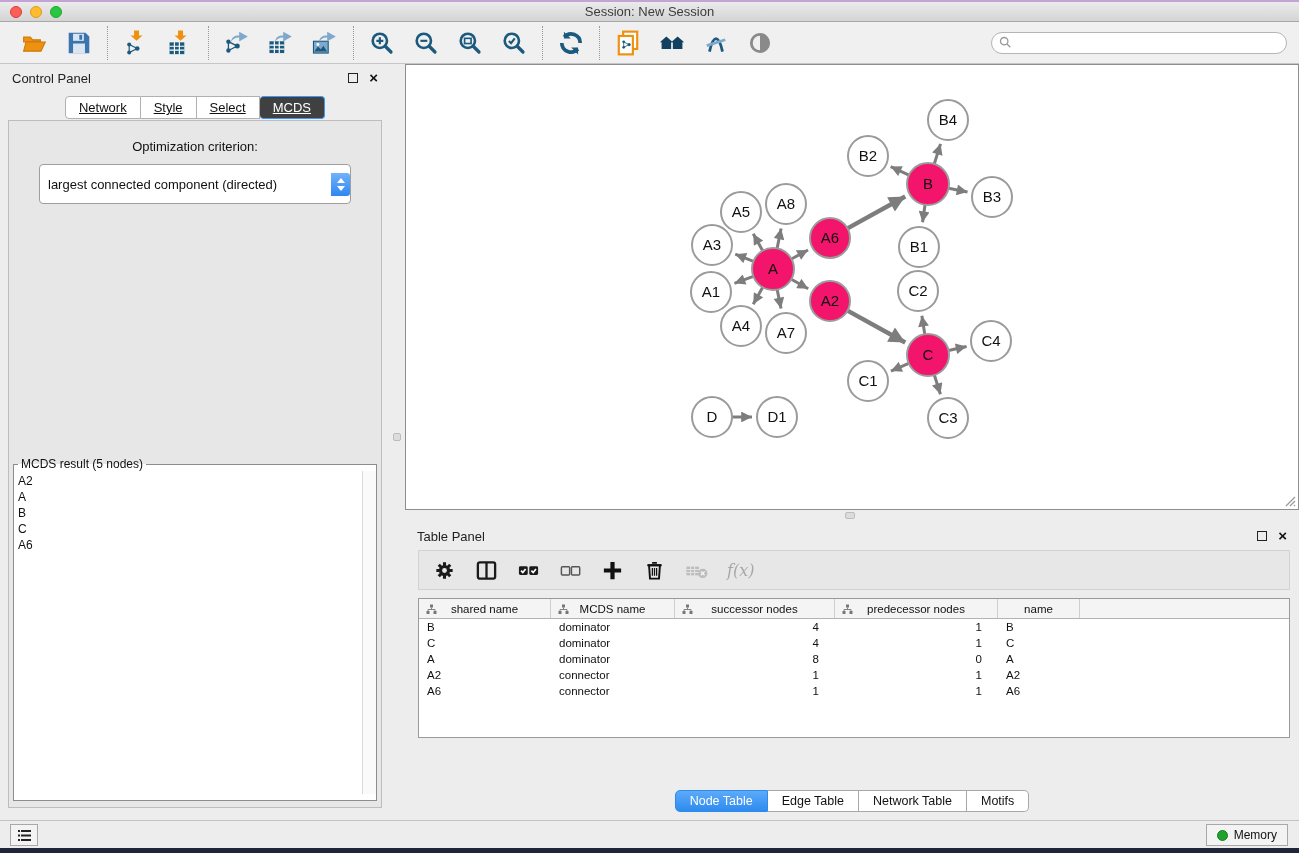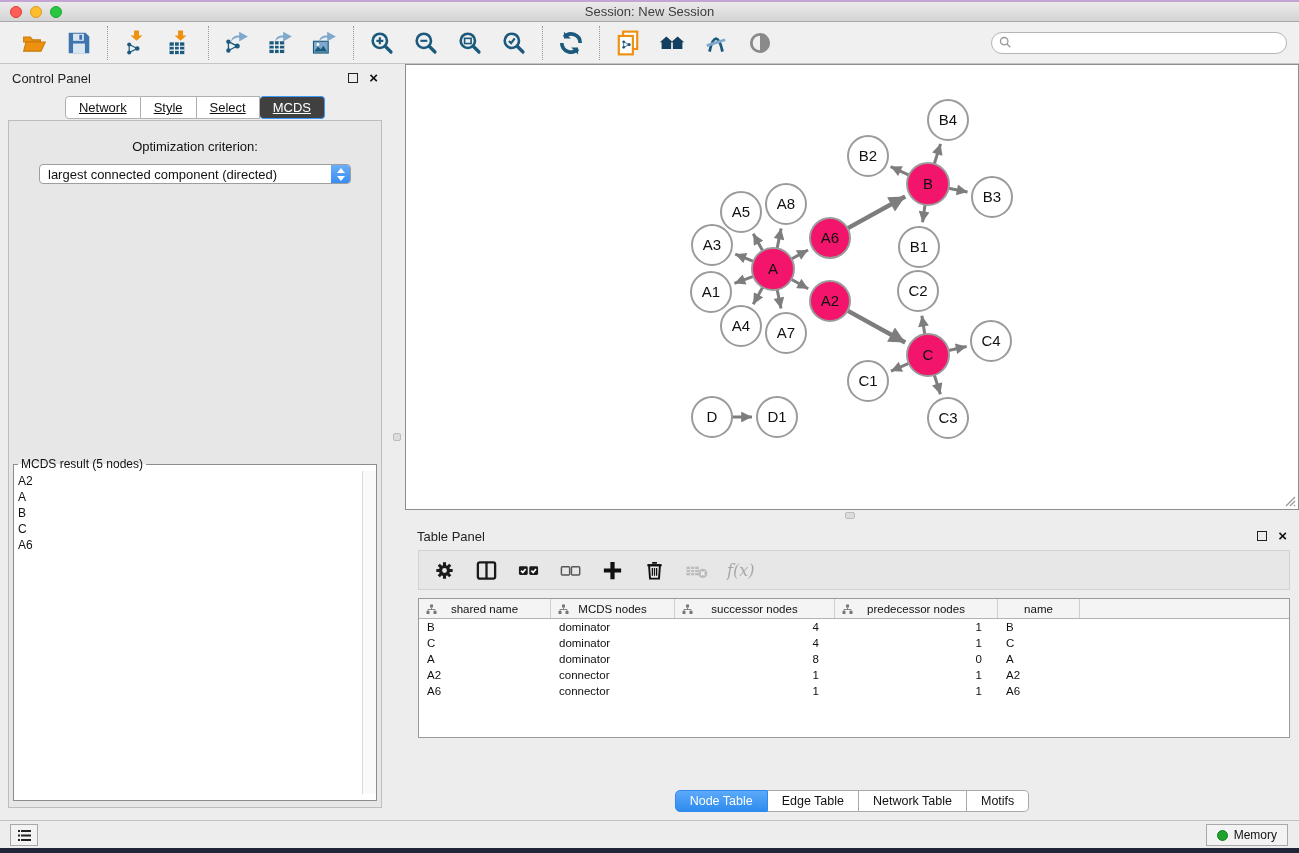--- a/index.html
+++ b/index.html
@@ -33,21 +33,21 @@
   .float-glyph { width:10px; height:10px; border:1.6px solid #222; display:inline-block; }
   .close-glyph { font-size:15px; font-weight:bold; color:#111; line-height:10px; }
   .cp-tabs { position:absolute; top:32px; left:0; right:0; display:flex; justify-content:center; }
   .tab { background:#fff; border:1px solid #b0b0b0; border-left:none; padding:3px 13px; font-size:13px; color:#111; cursor:default;text-decoration:underline; }
   .tab:first-child { border-left:1px solid #b0b0b0; border-radius:4px 0 0 4px; }
   .tab:last-child { border-radius:0 4px 4px 0; }
   .tab.active { background:#404040; border-color:#3b99fd; color:#fff; border-radius:4px; }
   .cp-box { position:absolute; left:8px; right:8px; top:56px; bottom:12px; background:#e7e7e7;
     border:1px solid #bdbdbd; display:flex; flex-direction:column; align-items:center; padding:18px 10px 6px; }
   .opt-label { font-size:13px; color:#111; margin-bottom:10px; }
-  .selectbox { width:312px; height:20px; background:#fff; border:1px solid #9e9e9e; border-radius:4px;
+  .selectbox { width:312px; height:40px; background:#fff; border:1px solid #9e9e9e; border-radius:4px;
     display:flex; align-items:center; font-size:13px; padding-left:8px; color:#111; overflow:hidden; }
   .stepper { margin-left:auto; width:19px; height:23px; background:linear-gradient(#71b2fb,#2f87f1);
     border-radius:0 3px 3px 0; display:flex; flex-direction:column; align-items:center; justify-content:center; gap:3px; }
   .chev-up { width:0; height:0; border-left:4px solid transparent; border-right:4px solid transparent; border-bottom:5px solid #fff; }
   .chev-dn { width:0; height:0; border-left:4px solid transparent; border-right:4px solid transparent; border-top:5px solid #fff; }
   .btn-row { display:flex; gap:20px; margin-top:13px; }
   .btn { background:#fff; border:1px solid #ababab; border-radius:4px; font-size:13px; color:#111;
     height:22px; padding:0 17px; cursor:default; }
   fieldset.resultbox { margin-top:auto; width:364px; height:344px; border:1px solid #8c8c8c; background:#fff; padding:0; }
   fieldset.resultbox legend { font-size:12px; color:#111; margin-left:4px; padding:0 3px; background:transparent; }
@@ -551,21 +551,21 @@
           </div>
           <div class="th" style="width:124px">
             <svg class="colicon" width="11" height="11" viewBox="0 0 11 11">
               <g fill="#777">
                 <rect x="4" y="0.5" width="3" height="3"></rect>
                 <rect x="0.5" y="7" width="3" height="3"></rect>
                 <rect x="7.5" y="7" width="3" height="3"></rect>
               </g>
               <path d="M5.5 3.5V5.5M2 7V5.5h7V7" stroke="#777" stroke-width="0.9" fill="none"></path>
             </svg>
-            <span>MCDS nodes</span>
+            <span>MCDS name</span>
           </div>
           <div class="th" style="width:160px">
             <svg class="colicon" width="11" height="11" viewBox="0 0 11 11">
               <g fill="#777">
                 <rect x="4" y="0.5" width="3" height="3"></rect>
                 <rect x="0.5" y="7" width="3" height="3"></rect>
                 <rect x="7.5" y="7" width="3" height="3"></rect>
               </g>
               <path d="M5.5 3.5V5.5M2 7V5.5h7V7" stroke="#777" stroke-width="0.9" fill="none"></path>
             </svg>

